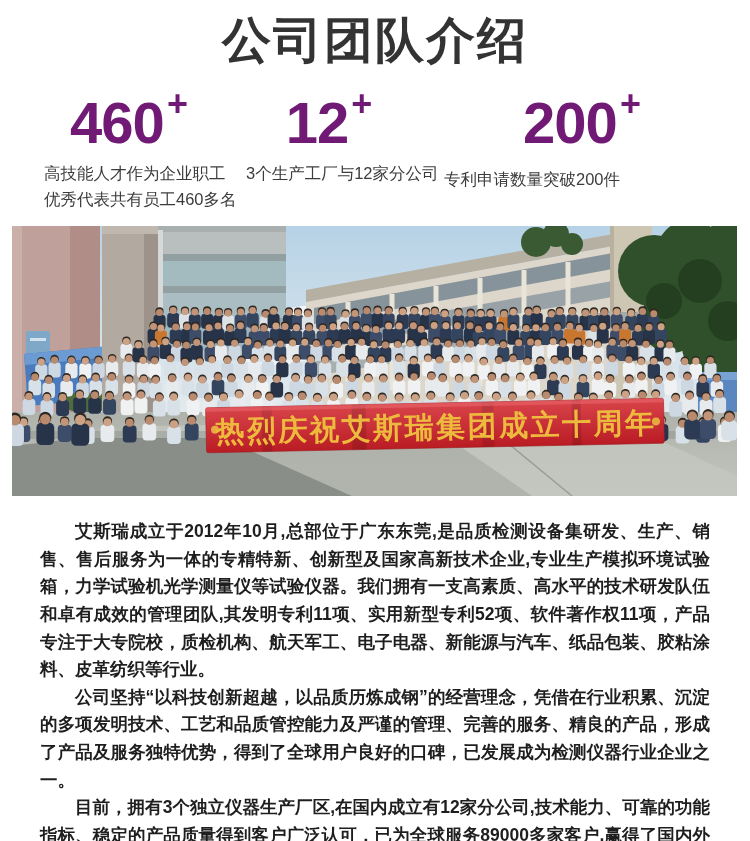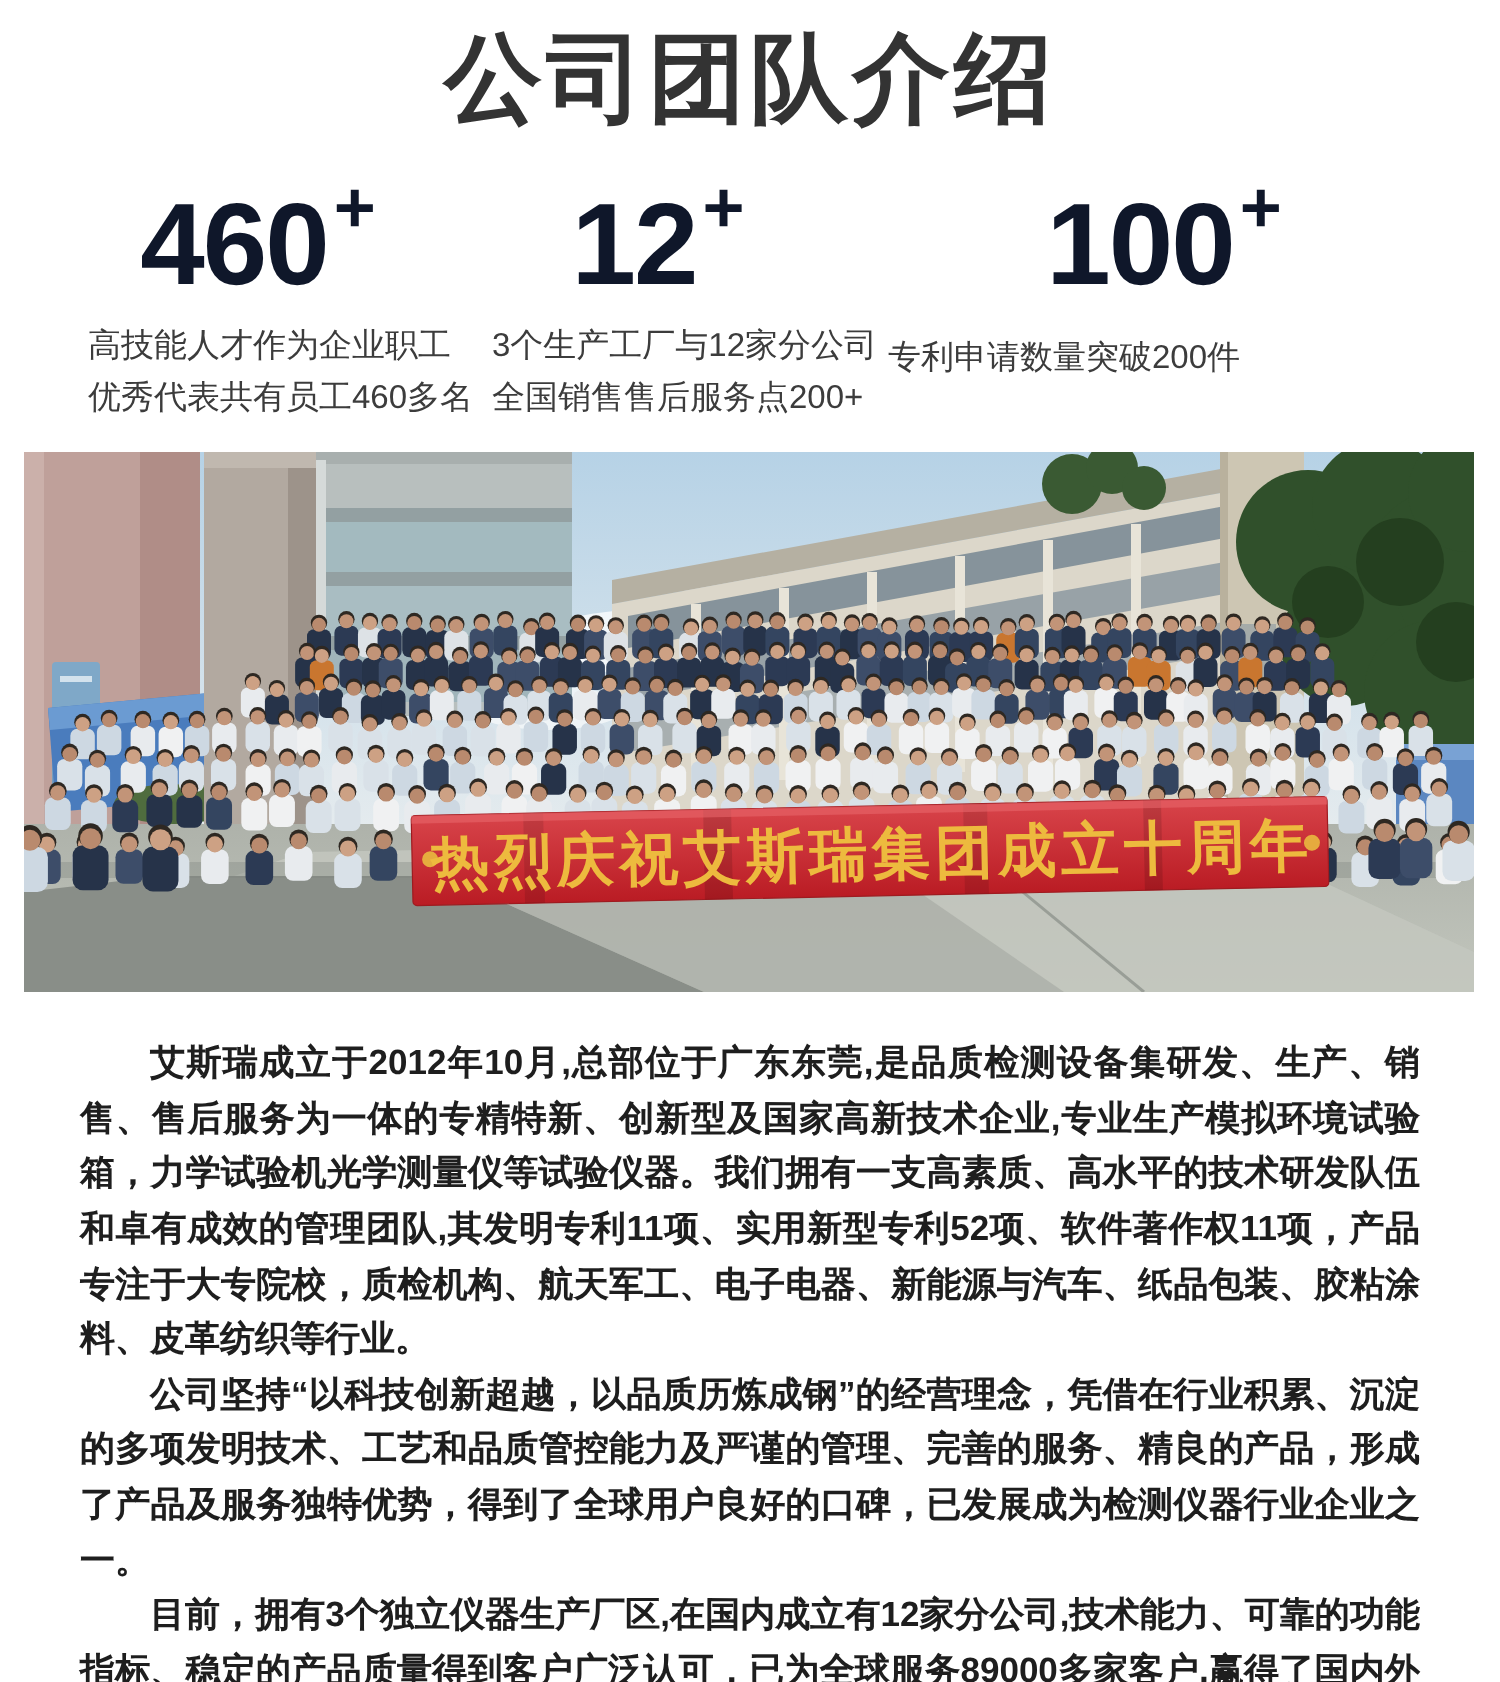--- a/index.html
+++ b/index.html
@@ -19,21 +19,21 @@
 
   
   .stats{display:flex;align-items:flex-start;padding:14px 14px 0 28px;}
   .stat{display:flex;flex-direction:column;}
   .stat-1{width:202px;}
   .stat-2{width:132px;}
   .stat-3{width:198px;}
   .stat-4{flex:1;}
   .num-row{
     height:64px;display:flex;align-items:flex-end;justify-content:center;
-    color:#0f172a;white-space:nowrap;
+    color:#701a75;white-space:nowrap;
   }
   .stat-2 .num-row{justify-content:flex-start;}
   .num{font-size:58px;font-weight:800;line-height:.92;letter-spacing:-1px;}
   .plus{
     font-size:36px;font-weight:800;line-height:1;
     transform:translateY(-27px);margin-left:3px;
   }
   .num-tag{
     font-size:15px;font-weight:800;line-height:16px;
     transform:translateY(-32px);margin-left:5px;text-align:left;
@@ -80,27 +80,26 @@
     </div>
 
 
     <div class="stat stat-3">
       <div class="num-row">
         <span class="num">12</span>
         <span class="plus">+</span>
       </div>
       <div class="desc">
         <div>3个生产工厂与12家分公司</div>
-        <div>全国销售售后服务点200+</div>
       </div>
     </div>
 
     <div class="stat stat-4">
       <div class="num-row">
-        <span class="num">100</span>
+        <span class="num">200</span>
         <span class="plus">+</span>
       </div>
       <div class="desc">
         <div>专利申请数量突破200件</div>
       </div>
     </div>
 
   </div>
 
   <div class="photo">

